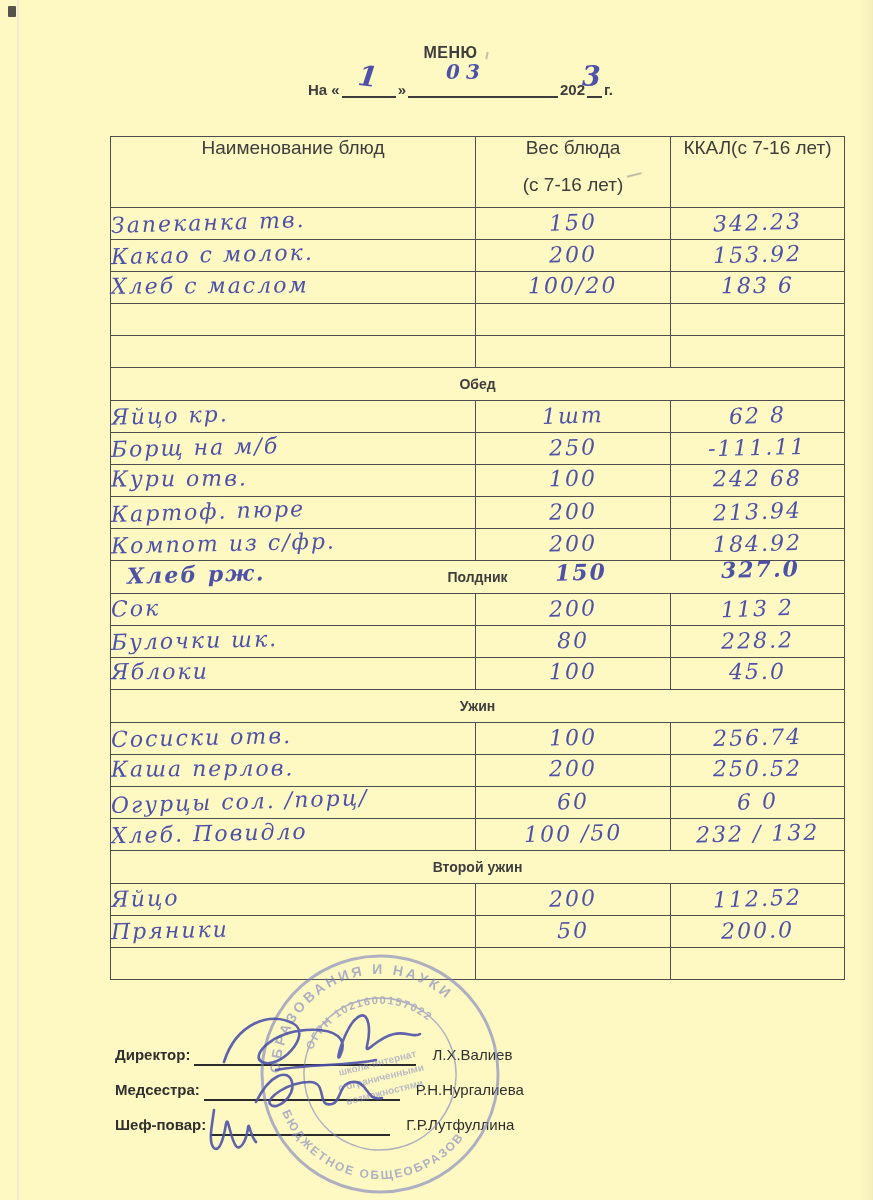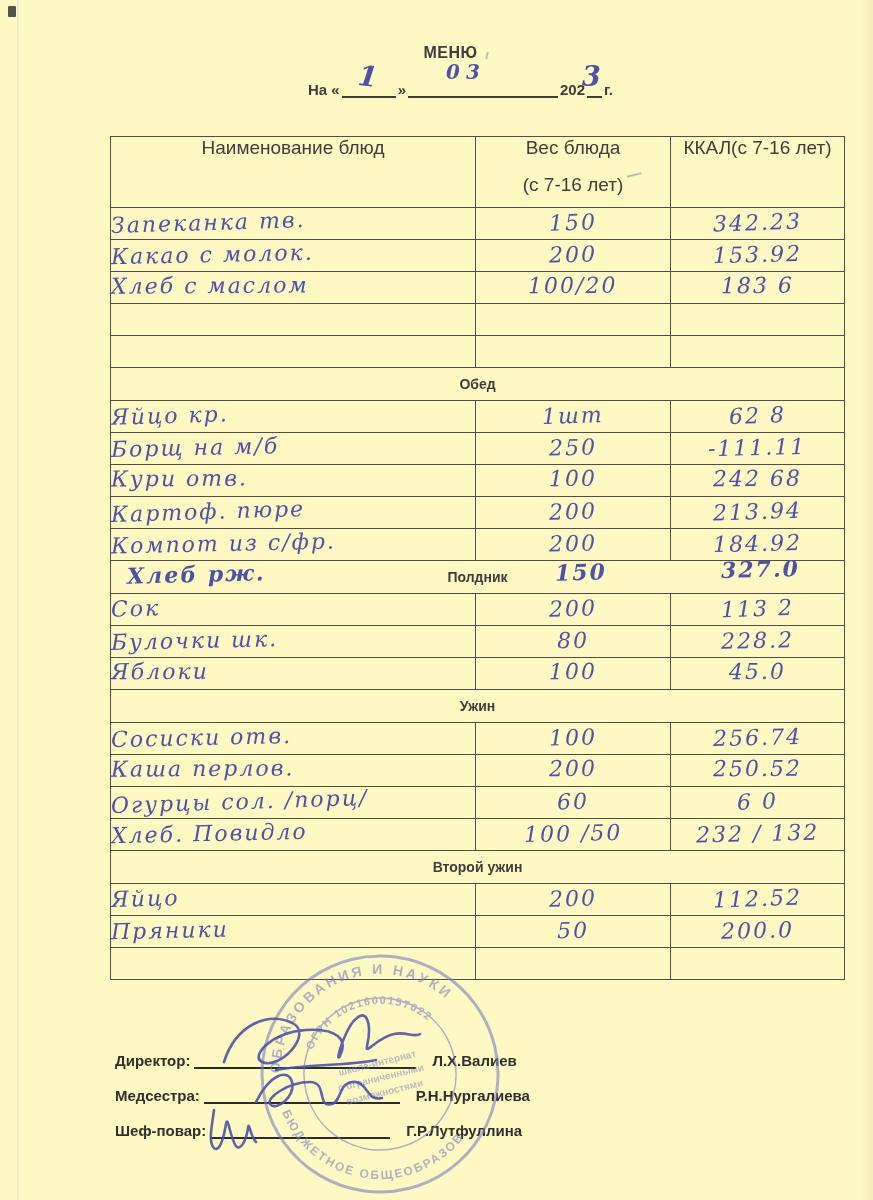--- a/index.html
+++ b/index.html
@@ -46,25 +46,25 @@
            transform:rotate(-1.3deg);white-space:nowrap;}
   tr.data-row:nth-child(3n) .hw-cell{transform:rotate(-.4deg) translateY(-1px);}
   tr.data-row:nth-child(3n+1) .hw-cell{transform:rotate(-1.8deg);}
   .ov-name{position:absolute;left:16px;top:2px;}
   .ov-weight{position:absolute;left:444px;top:0;}
   .ov-kcal{position:absolute;left:610px;top:-3px;}
   .ov-name,.ov-weight,.ov-kcal{font-size:22px;line-height:1;letter-spacing:2px;transform:rotate(-1.5deg);}
 
   
   .sigs{position:absolute;left:115px;top:1046px;font-size:15px;color:#2f2f2f;}
-  .sig-row{display:flex;align-items:flex-end;margin-bottom:12px;height:23px;}
+  .sig-row{display:flex;margin-bottom:12px;height:23px;}
   .sig-role{font-weight:bold;white-space:nowrap;}
   .sig-line{border-bottom:2px solid #2b2b2b;margin-left:4px;height:18px;}
   .sl-0{width:222px;} .sl-1{width:180px;} .sl-2{width:196px;}
-  .sig-name{font-weight:bold;margin-left:16px;white-space:nowrap;}
+  .sig-name{font-weight:normal;margin-left:16px;white-space:nowrap;}
 
   
   .stamp{position:absolute;left:248px;top:942px;opacity:.6;transform:rotate(-14deg);}
   .ink{position:absolute;}
   .ink path{fill:none;stroke:#4d52a8;stroke-width:2.6;stroke-linecap:round;opacity:.9;}
   .ink-director{left:218px;top:1004px;}
   .ink-chef{left:246px;top:1060px;}
   .ink-nurse{left:200px;top:1098px;}
 </style>
 </head>

